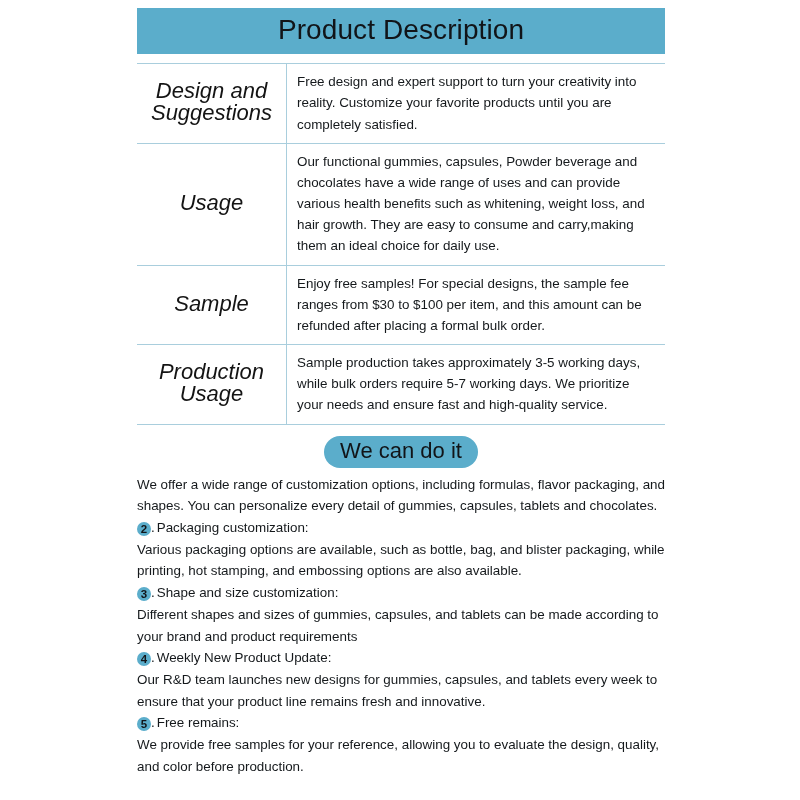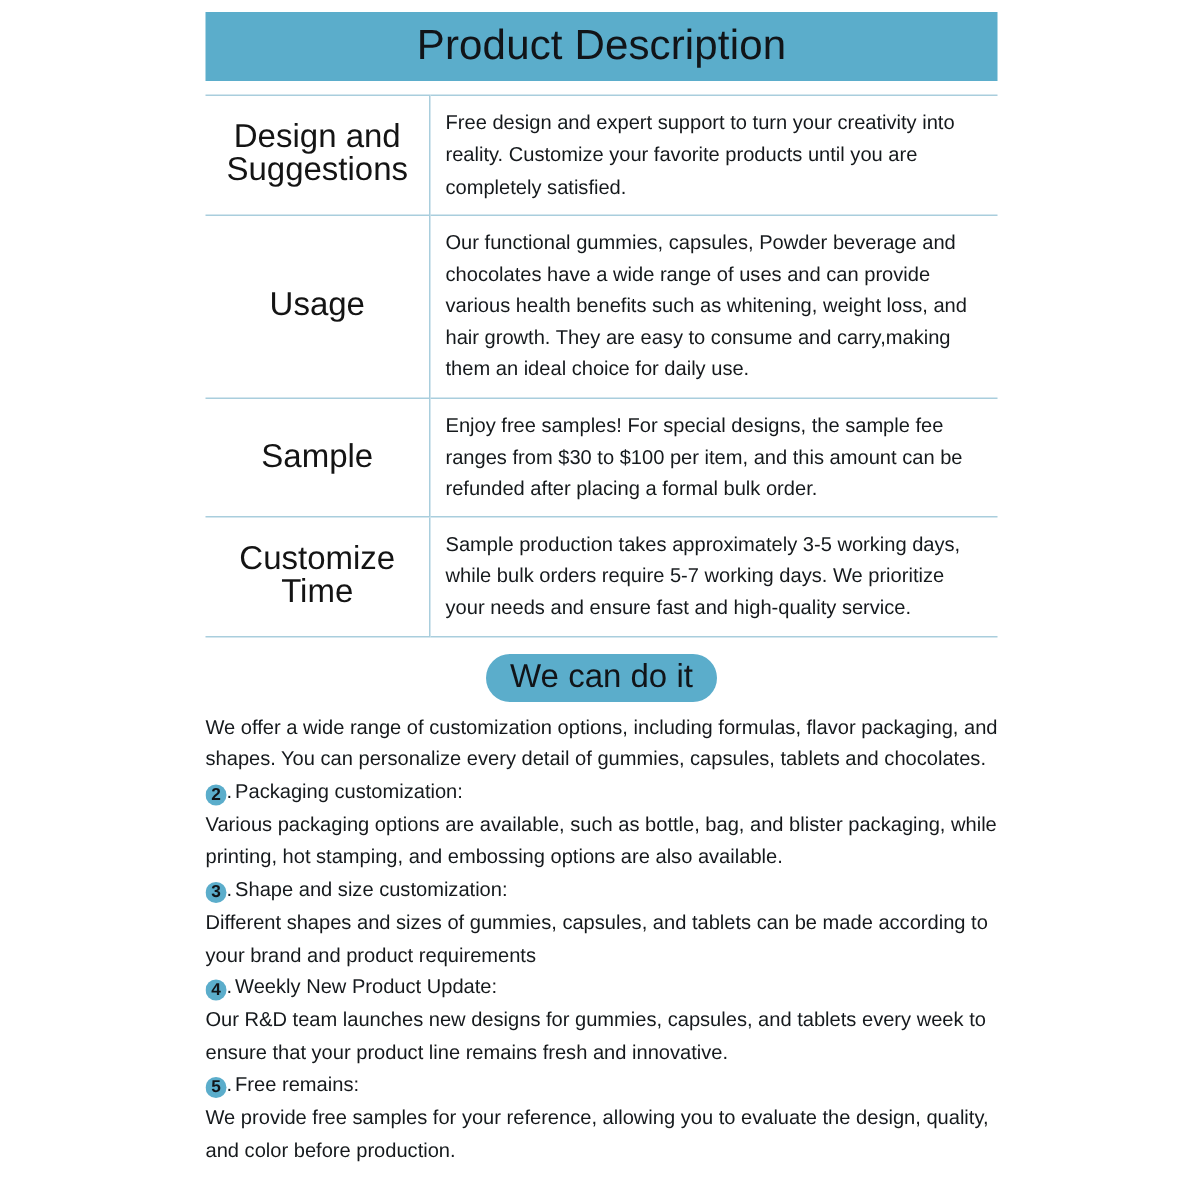--- a/index.html
+++ b/index.html
@@ -67,20 +67,21 @@
   }
   td.spec-label {
     width: 137px;
     text-align: center;
     font-size: 22px;
     line-height: 1.0;
     font-weight: 400;
     color: #141414;
     padding: 6px 6px 8px 6px;
     border-right: 1px solid #a9cedd;
+    font-style: italic;
   }
   td.spec-value {
     padding: 7px 6px 8px 10px;
     font-size: 13.4px;
     line-height: 1.58;
     color: #15191c;
   }
 
   
   .pill-row {
@@ -149,21 +150,21 @@
         </tr>
         <tr>
           <td class="spec-label">Usage</td>
           <td class="spec-value">Our functional gummies, capsules, Powder beverage  and chocolates have a wide range of uses and can provide various health benefits such as whitening, weight loss, and hair growth. They are easy to consume and carry,making them an ideal choice for daily use.</td>
         </tr>
         <tr>
           <td class="spec-label">Sample</td>
           <td class="spec-value">Enjoy free samples! For special designs, the sample fee ranges from $30 to $100 per item, and this amount can be refunded after placing a formal bulk order.</td>
         </tr>
         <tr>
-          <td class="spec-label">Customize Time</td>
+          <td class="spec-label">Production Usage</td>
           <td class="spec-value">Sample production takes approximately 3-5 working days, while bulk orders require 5-7 working days. We prioritize your needs and ensure fast and high-quality service.</td>
         </tr>
       </tbody>
     </table>
 
     <div class="pill-row">
       <span class="pill">We can do it</span>
     </div>
 
     <div class="cando-list">

